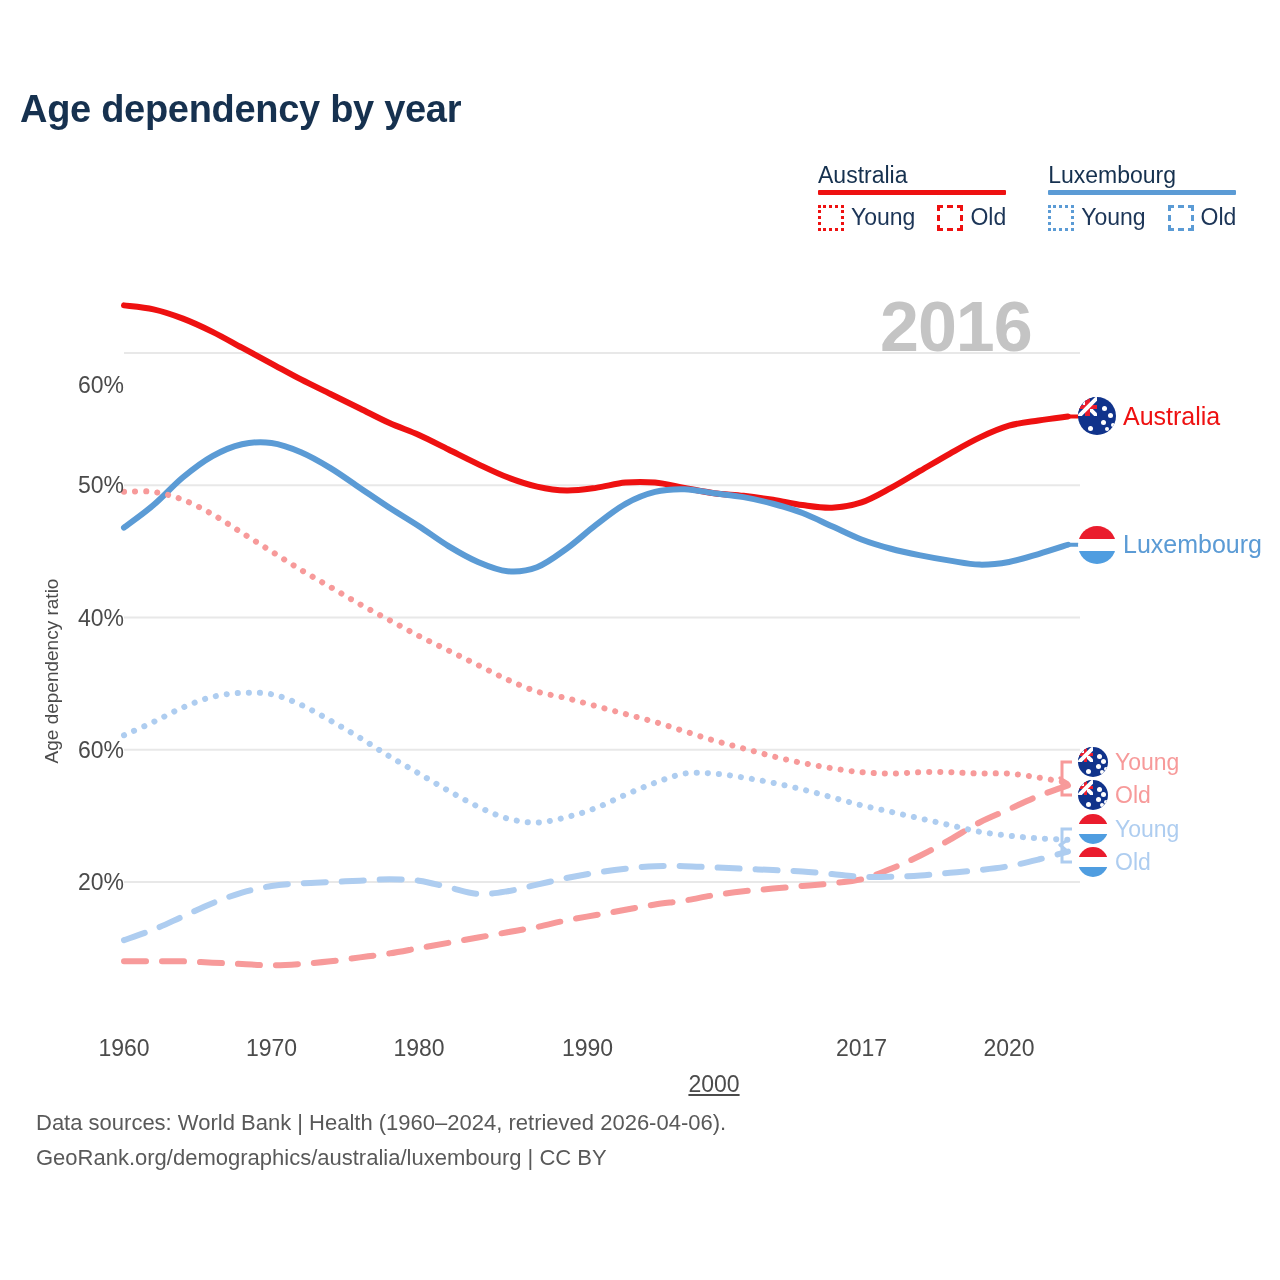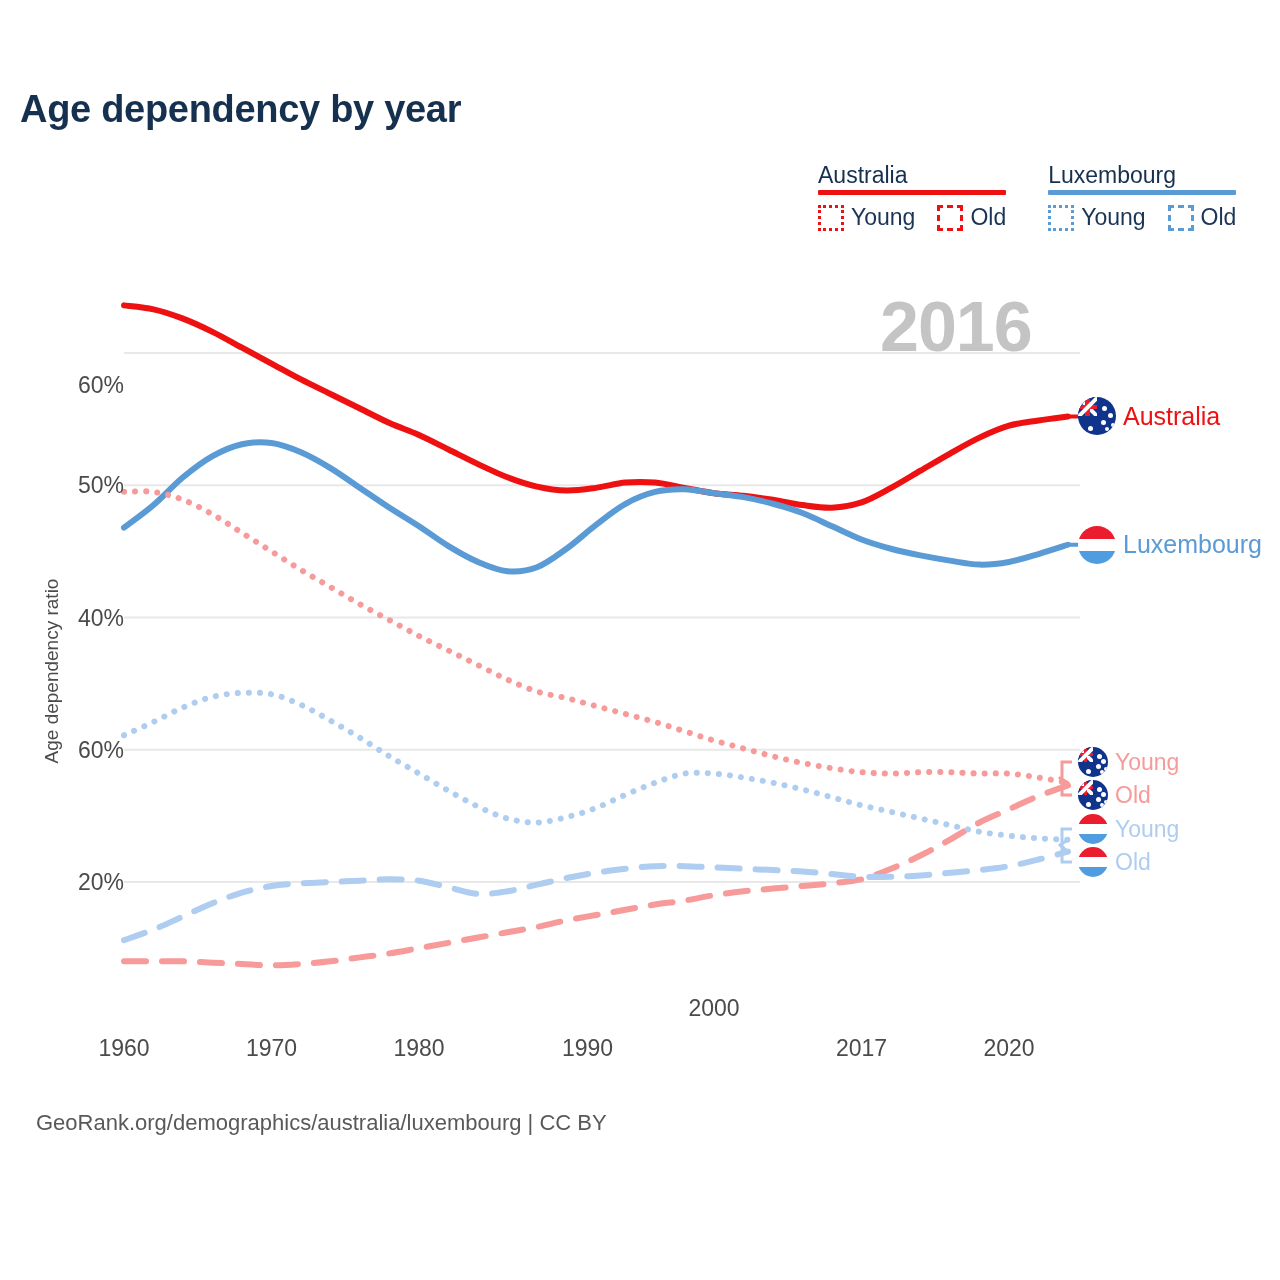--- a/index.html
+++ b/index.html
@@ -289,21 +289,21 @@
       </div>
       <div class="ytick-wrap" style="top: 0px;">
         <div class="ytick" style="top: 353px; margin-top: 32px;">60%</div>
       </div>
     </div>
   <div id="xticks">
       <div class="xtick" style="left: 124px; top: 1035px;">1960</div>
       <div class="xtick" style="left: 271.5px; top: 1035px;">1970</div>
       <div class="xtick" style="left: 419px; top: 1035px;">1980</div>
       <div class="xtick" style="left: 566.5px; top: 1035px; margin-left: 21px;">1990</div>
-      <div class="xtick" style="left: 714px; top: 995px;">2000</div>
+      <div class="xtick" style="left: 714px; top: 1071px; text-decoration: underline;">2000</div>
       <div class="xtick" style="left: 861.5px; top: 1035px;">2017</div>
       <div class="xtick" style="left: 1009px; top: 1035px;">2020</div>
     </div>
   <div id="endlabels">
       <div class="end-label" style="left: 1078px; top: 416.48px;">
         <span class="flag flag-au">
           <span class="canton">
             <span class="cross-h"></span>
             <span class="cross-v"></span>
           </span>
@@ -354,16 +354,17 @@
         <span class="flag flag-lu small"></span>
         <span class="txt" style="color: rgb(174, 205, 240);">Young</span>
       </div>
       <div class="end-label small" style="left: 1078px; top: 862px;">
         <span class="flag flag-lu small"></span>
         <span class="txt" style="color: rgb(174, 205, 240);">Old</span>
       </div>
     </div>
 
   <div class="footer">
+    <div>Data sources: World Bank | Health (1960–2024, retrieved 2026-04-06).</div>
     <div>GeoRank.org/demographics/australia/luxembourg | CC BY</div>
   </div>
 
 </div>
 
 </body></html>

